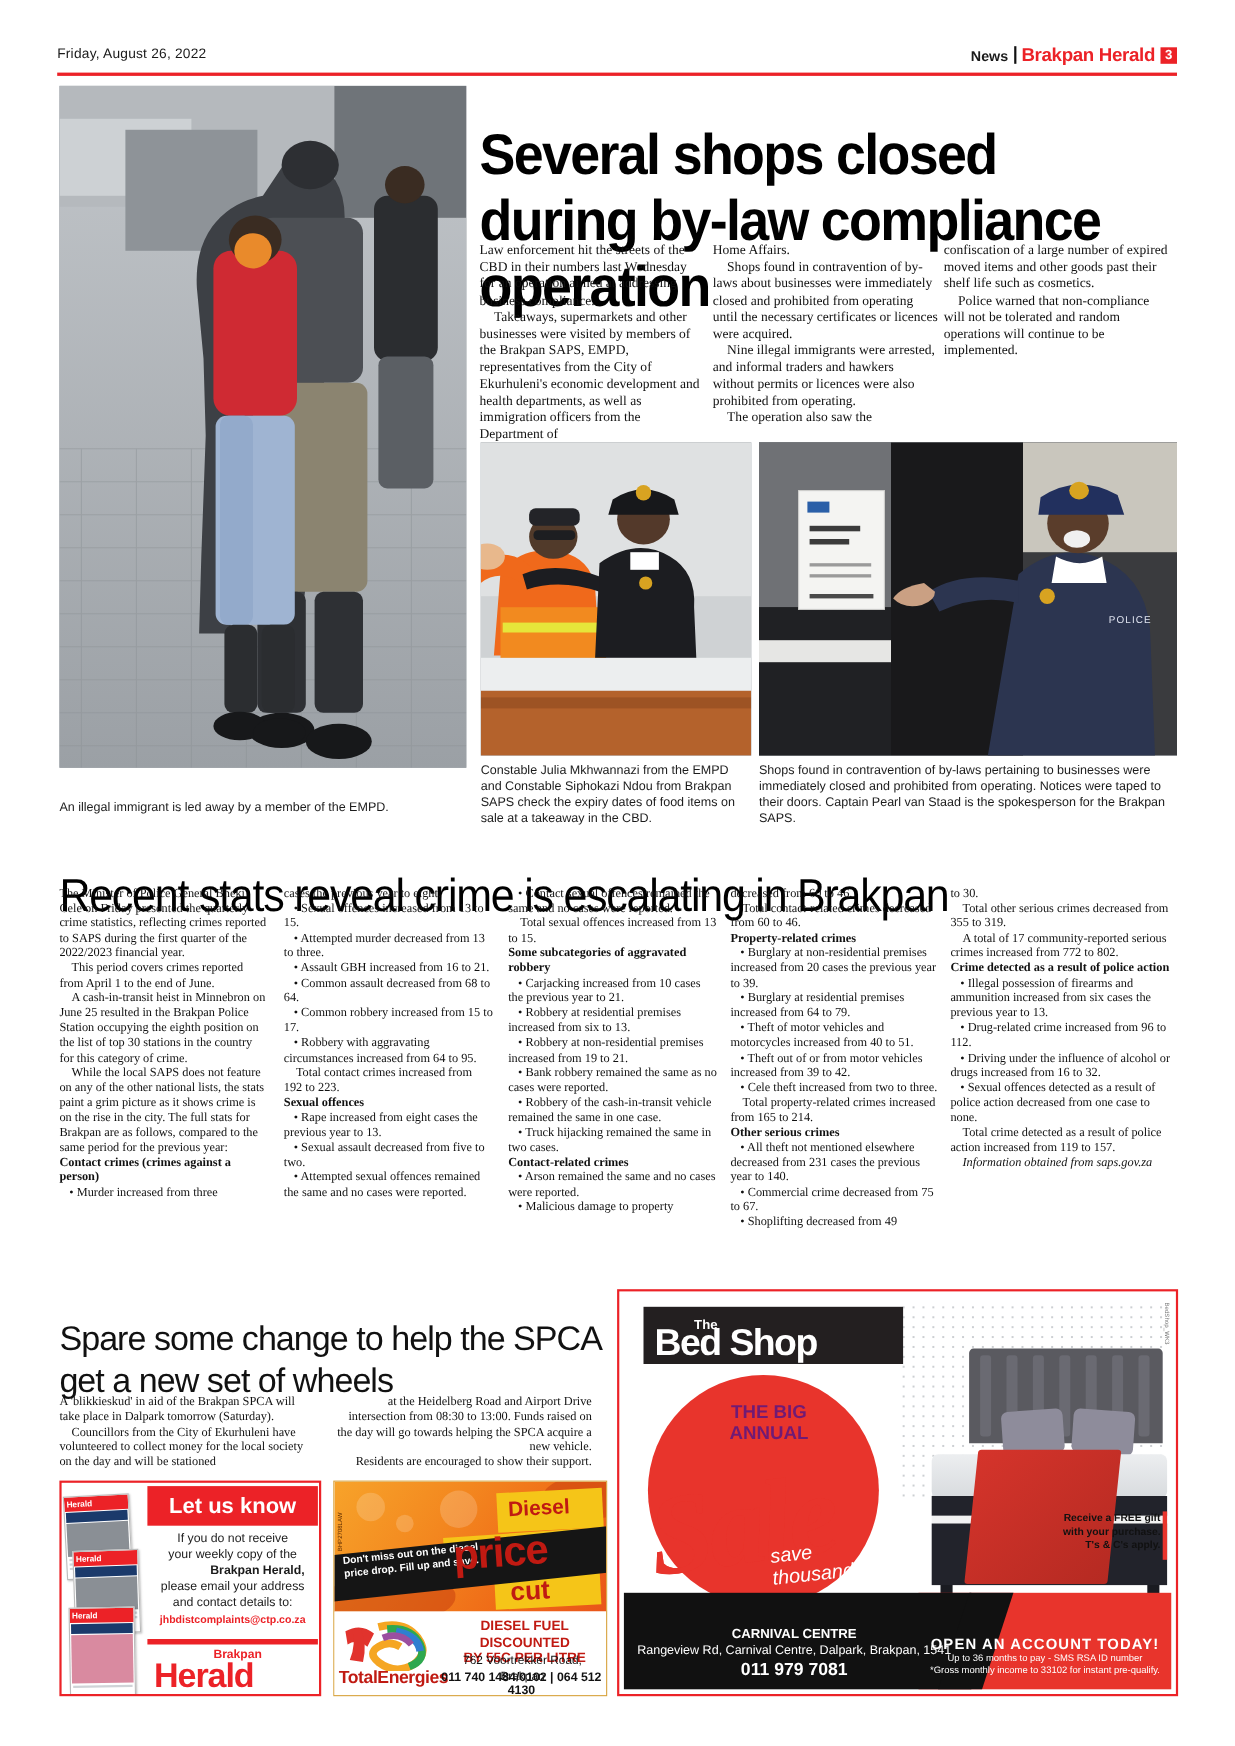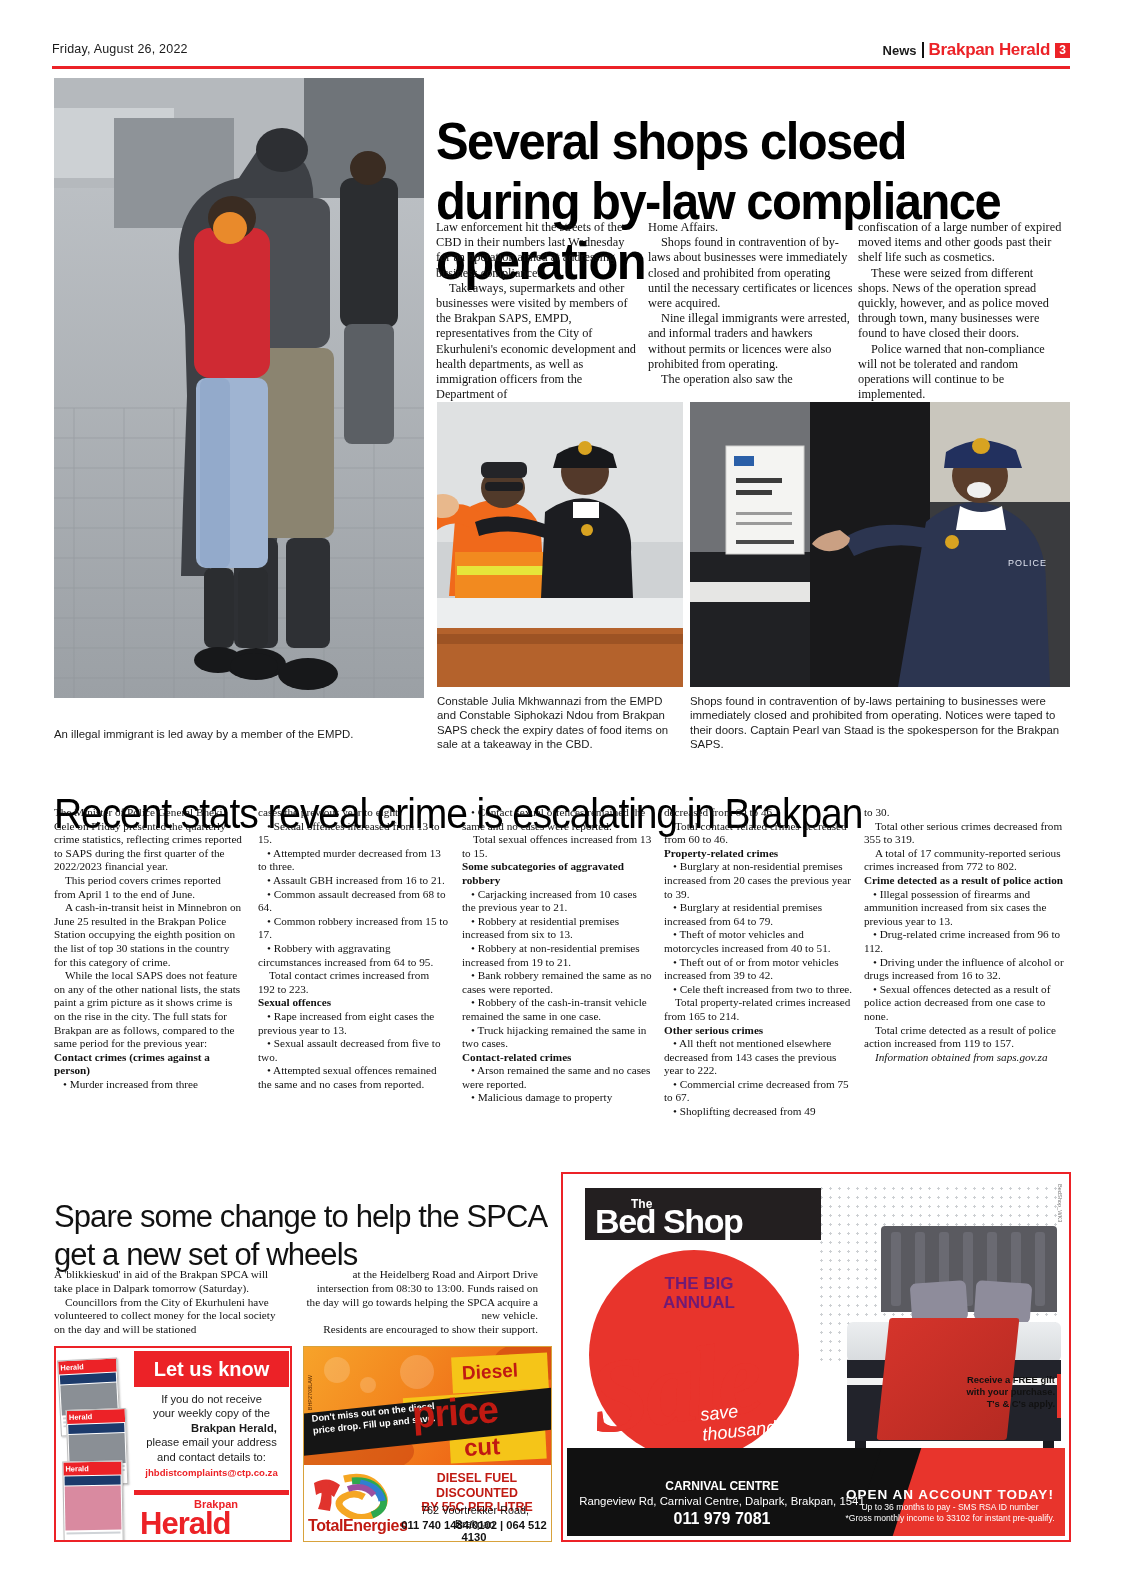--- a/index.html
+++ b/index.html
@@ -266,21 +266,20 @@
     <p>Takeaways, supermarkets and other businesses were visited by members of the Brakpan SAPS, EMPD, representatives from the City of Ekurhuleni's economic development and health departments, as well as immigration officers from the Department of</p>
   </div>
   <div class="s1col c2">
     <p class="first">Home Affairs.</p>
     <p>Shops found in contravention of by-laws about businesses were immediately closed and prohibited from operating until the necessary certificates or licences were acquired.</p>
     <p>Nine illegal immigrants were arrested, and informal traders and hawkers without permits or licences were also prohibited from operating.</p>
     <p>The operation also saw the</p>
   </div>
   <div class="s1col c3">
     <p class="first">confiscation of a large number of expired moved items and other goods past their shelf life such as cosmetics.</p>
-    <p>These were seized from different shops. News of the operation spread quickly, however, and as police moved through town, many businesses were found to have closed their doors.</p>
     <p>Police warned that non-compliance will not be tolerated and random operations will continue to be implemented.</p>
   </div>
 
   <div class="photo photo-b">
     <svg class="pv" viewBox="0 0 246 285" preserveAspectRatio="none">
       <rect width="246" height="285" fill="#cfd2d4"></rect>
       <rect y="0" width="246" height="140" fill="#dfe1e2"></rect>
       <rect y="196" width="246" height="30" fill="#eceeef"></rect>
       <rect y="226" width="246" height="59" fill="#b4622c"></rect>
       <rect y="232" width="246" height="10" fill="#8d4a20" opacity=".6"></rect>
@@ -353,21 +352,21 @@
     <p class="bull">• Sexual offences increased from 13 to 15.</p>
     <p class="bull">• Attempted murder decreased from 13 to three.</p>
     <p class="bull">• Assault GBH increased from 16 to 21.</p>
     <p class="bull">• Common assault decreased from 68 to 64.</p>
     <p class="bull">• Common robbery increased from 15 to 17.</p>
     <p class="bull">• Robbery with aggravating circumstances increased from 64 to 95.</p>
     <p class="ind">Total contact crimes increased from 192 to 223.</p>
     <p class="head">Sexual offences</p>
     <p class="bull">• Rape increased from eight cases the previous year to 13.</p>
     <p class="bull">• Sexual assault decreased from five to two.</p>
-    <p class="bull">• Attempted sexual offences remained the same and no cases from reported.</p>
+    <p class="bull">• Attempted sexual offences remained the same and no cases were reported.</p>
   </div>
 
   <div class="stcol k3">
     <p class="bull">• Contact sexual offences remained the same and no cases were reported.</p>
     <p class="ind">Total sexual offences increased from 13 to 15.</p>
     <p class="head">Some subcategories of aggravated robbery</p>
     <p class="bull">• Carjacking increased from 10 cases the previous year to 21.</p>
     <p class="bull">• Robbery at residential premises increased from six to 13.</p>
     <p class="bull">• Robbery at non-residential premises increased from 19 to 21.</p>
     <p class="bull">• Bank robbery remained the same as no cases were reported.</p>
@@ -382,21 +381,21 @@
     <p>decreased from 60 to 46.</p>
     <p class="ind">Total contact-related crimes decreased from 60 to 46.</p>
     <p class="head">Property-related crimes</p>
     <p class="bull">• Burglary at non-residential premises increased from 20 cases the previous year to 39.</p>
     <p class="bull">• Burglary at residential premises increased from 64 to 79.</p>
     <p class="bull">• Theft of motor vehicles and motorcycles increased from 40 to 51.</p>
     <p class="bull">• Theft out of or from motor vehicles increased from 39 to 42.</p>
     <p class="bull">• Cele theft increased from two to three.</p>
     <p class="ind">Total property-related crimes increased from 165 to 214.</p>
     <p class="head">Other serious crimes</p>
-    <p class="bull">• All theft not mentioned elsewhere decreased from 143 cases the previous year to 222.</p>
+    <p class="bull">• All theft not mentioned elsewhere decreased from 231 cases the previous year to 140.</p>
     <p class="bull">• Commercial crime decreased from 75 to 67.</p>
     <p class="bull">• Shoplifting decreased from 49</p>
   </div>
 
   <div class="stcol k5">
     <p>to 30.</p>
     <p class="ind">Total other serious crimes decreased from 355 to 319.</p>
     <p class="ind">A total of 17 community-reported serious crimes increased from 772 to 802.</p>
     <p class="head">Crime detected as a result of police action</p>
     <p class="bull">• Illegal possession of firearms and ammunition increased from six cases the previous year to 13.</p>

